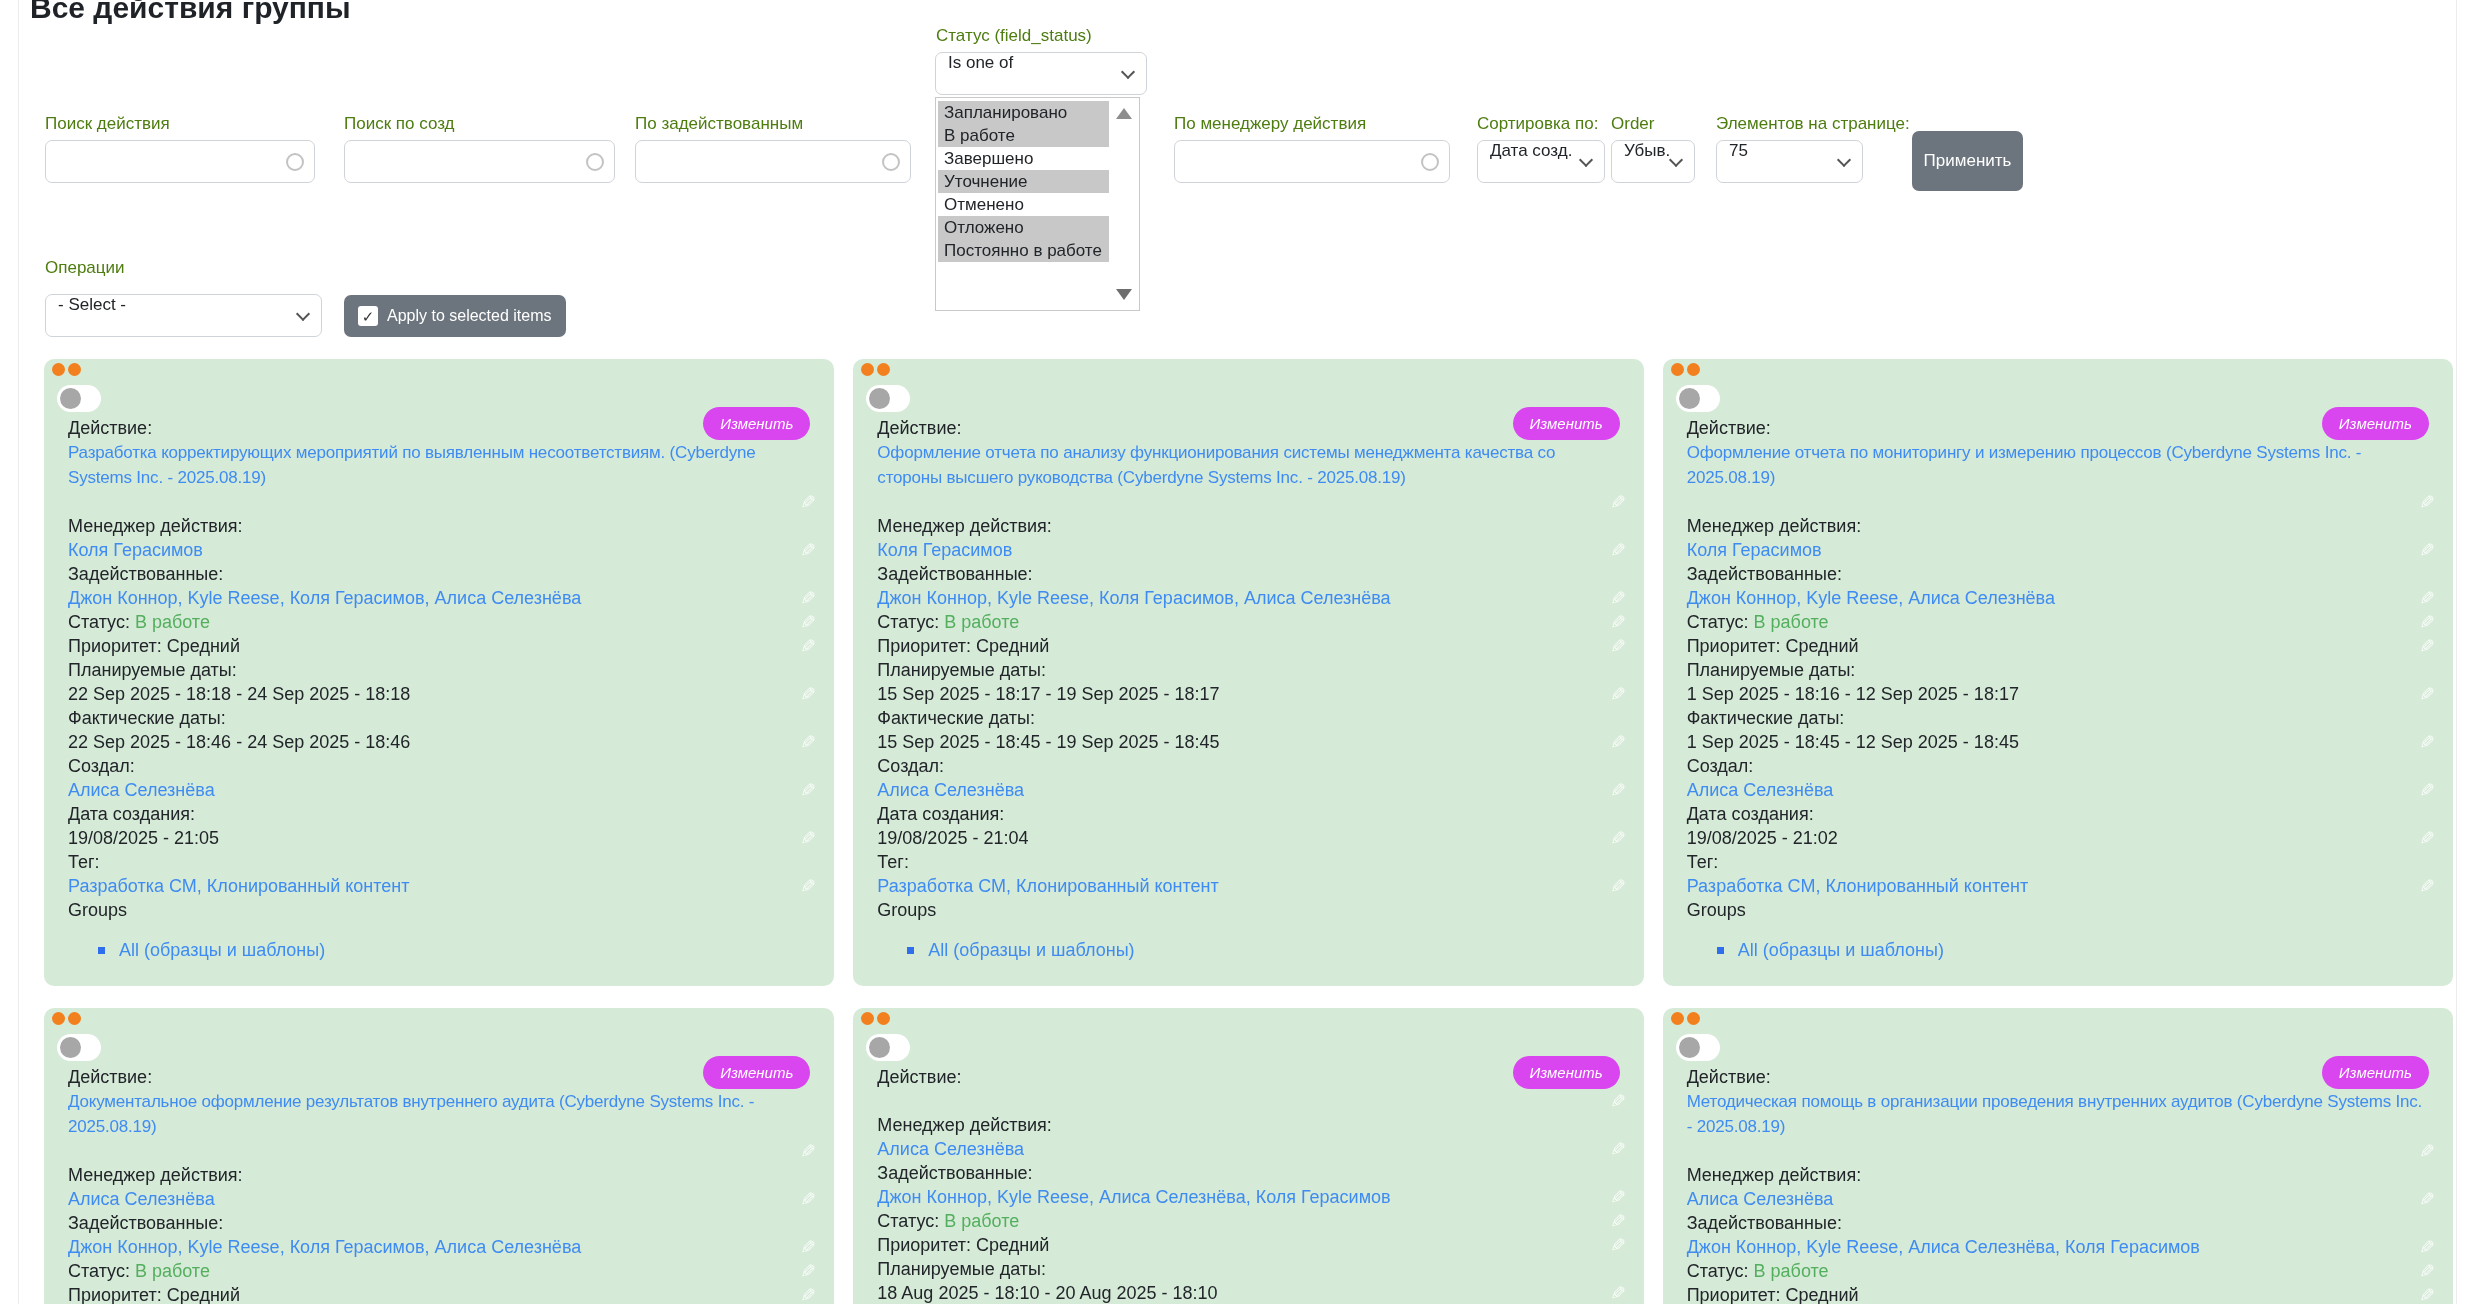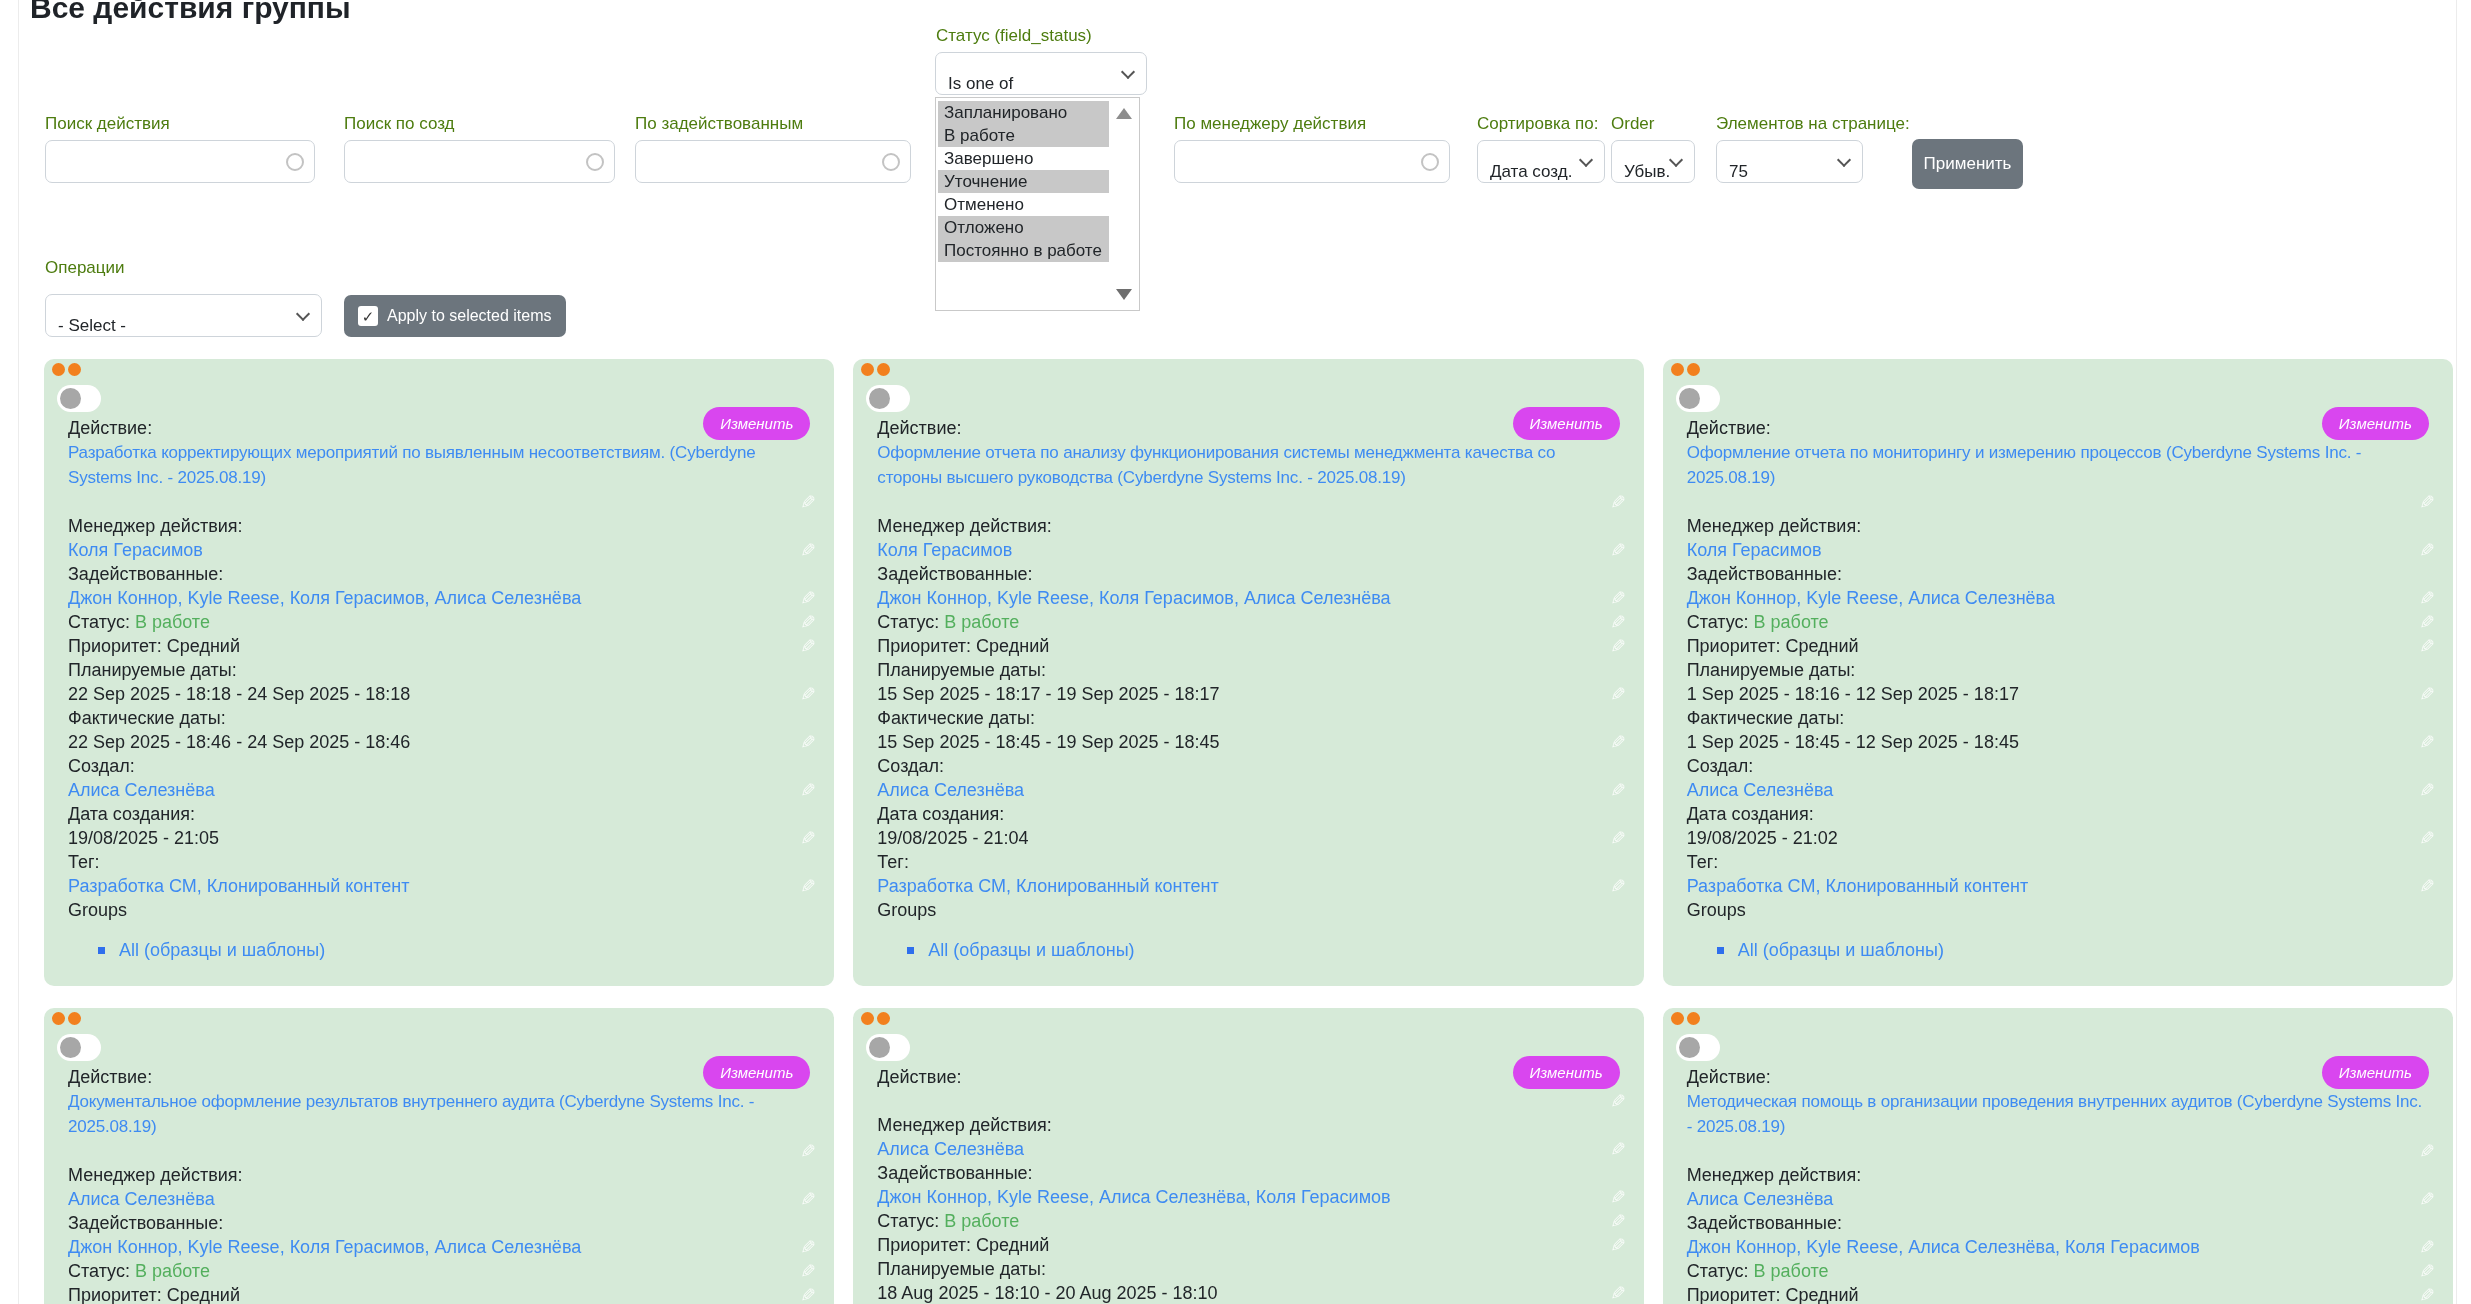--- a/index.html
+++ b/index.html
@@ -7,21 +7,21 @@
        font-family:"Liberation Sans",sans-serif;color:#212529;font-size:18px}
   
   .panel{position:absolute;left:18px;top:-14px;width:2437px;height:1360px;
          border:1px solid #ececec;border-radius:10px;pointer-events:none}
   h1.page-title{position:absolute;left:30px;top:-9px;margin:0;font-size:30px;font-weight:700;color:#1f2328}
   
   .flabel{position:absolute;font-size:17px;color:#4d7c0f;white-space:nowrap}
   .tinput{position:absolute;height:43px;background:#fff;border:1px solid #ced4da;border-radius:7px;box-sizing:border-box}
   .circle{position:absolute;right:10px;top:50%;margin-top:-9px;width:14px;height:14px;border:2px solid #c3c3c3;border-radius:50%}
   .sel{position:absolute;height:43px;background:#fff;border:1px solid #ced4da;border-radius:7px;box-sizing:border-box;
-       display:flex;align-items:flex-end;padding:0 30px 0 12px;font-size:17px;color:#212529;cursor:default;white-space:nowrap}
+       display:flex;align-items:flex-start;padding:0 30px 0 12px;font-size:17px;color:#212529;cursor:default;white-space:nowrap}
   .chev{position:absolute;right:13px;top:50%;width:8px;height:8px;border-right:2px solid #555;border-bottom:2px solid #555;
         transform:translateY(-70%) rotate(45deg)}
   .btn-gray{position:absolute;background:#6c757d;color:#fff;border:none;border-radius:7px;font-size:17px;
             font-family:"Liberation Sans",sans-serif;display:flex;align-items:center;justify-content:center;gap:9px;cursor:pointer}
   
   .listbox{position:absolute;left:935px;top:97px;width:205px;height:214px;background:#fff;border:1px solid #c9c9c9;
            box-sizing:border-box;padding:3px 0 0 2px;font-size:17px}
   .opt{line-height:23px;padding:0 6px;margin-right:30px;white-space:nowrap;overflow:hidden}
   .opt.selected{background:#c8c8c8}
   .sb-up{position:absolute;right:7px;top:10px;width:0;height:0;border-left:8px solid transparent;border-right:8px solid transparent;border-bottom:11px solid #8d8d8d}
@@ -98,21 +98,21 @@
     <span class="chev"></span>
 </div>
 <div class="sel" style="left:1611px;top:140px;width:84px">
   <span>Убыв.</span>
     <span class="chev"></span>
 </div>
 <div class="sel" style="left:1716px;top:140px;width:147px">
   <span>75</span>
     <span class="chev"></span>
 </div>
-<button class="btn-gray" style="left:1912px;top:139px;width:111px;height:50px">Применить</button>
+<button class="btn-gray" style="left:1912px;top:131px;width:111px;height:60px">Применить</button>
 
 <div class="flabel" style="left:45px;top:258px">Операции</div>
 <div class="sel" style="left:45px;top:294px;width:277px">
   <span>- Select -</span>
     <span class="chev"></span>
 </div>
 <button class="btn-gray" style="left:344px;top:295px;height:42px;padding:0 14px;font-size:16px">
   <span class="cbx">✓</span>
   <span>Apply to selected items</span>
 </button>

